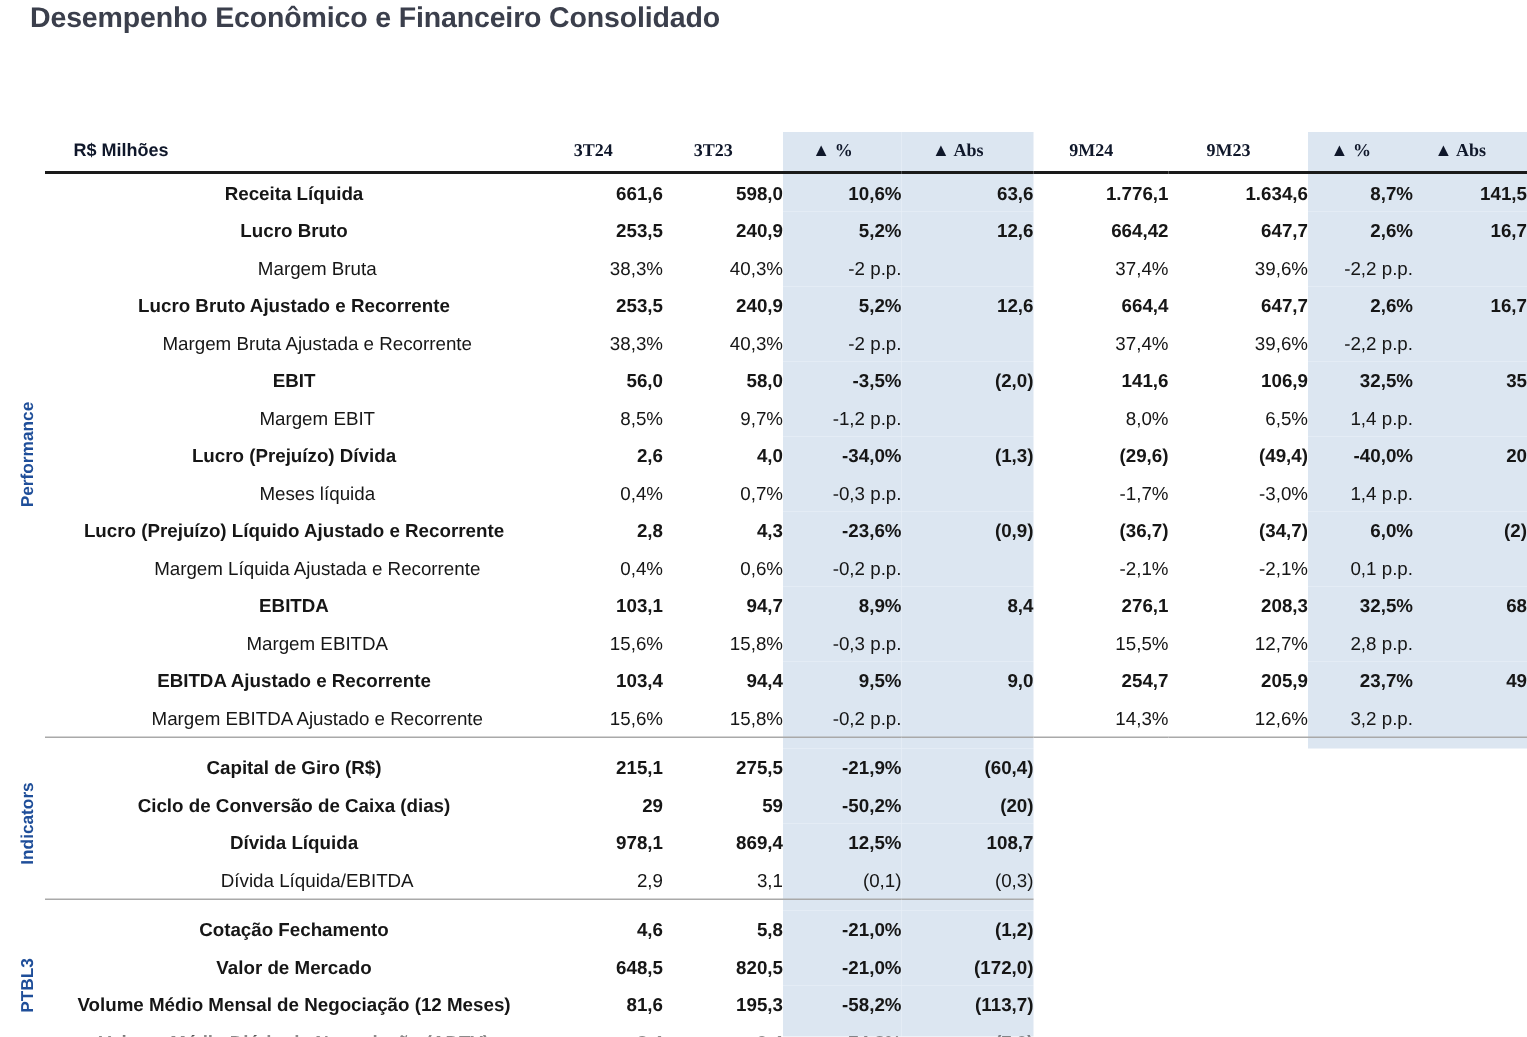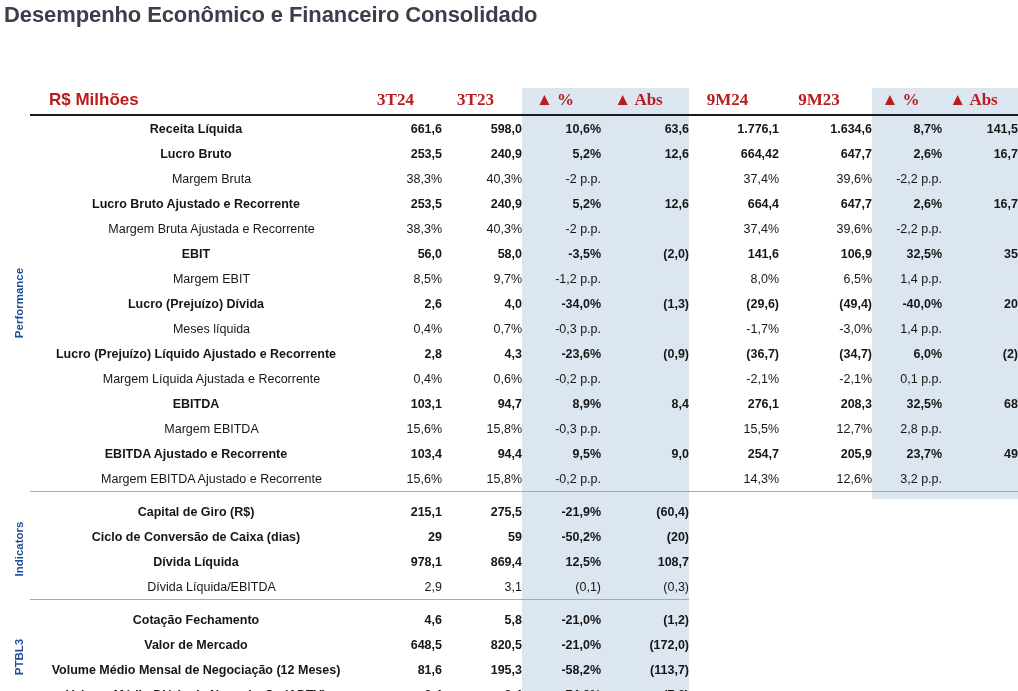--- a/index.html
+++ b/index.html
@@ -11,23 +11,23 @@
     width: 1018px;
     height: 691px;
     font-family: "Liberation Sans", sans-serif;
     color: #000000;
     overflow: hidden;
     position: relative;
   }
 
   #page-title {
     position: absolute;
-    left: 4px;
+    left: 20px;
     top: 2px;
-    font-size: 22px;
+    font-size: 19px;
     font-weight: bold;
     color: #3b3f4c;
     letter-spacing: -0.1px;
     white-space: nowrap;
   }
 
   
   #fin-table {
     position: absolute;
     left: 0px;
@@ -57,23 +57,23 @@
   table.fin td, table.fin th {
     padding: 0;
     font-size: 12.5px;
     height: 25px;
     vertical-align: middle;
     white-space: nowrap;
   }
 
   
   tr.hdr th {
-    color: #b91c1c;
+    color: #0f172a;
     font-weight: bold;
-    font-size: 17px;
+    font-size: 12px;
     height: 24px;
     padding-bottom: 2px;
     border-bottom: 2px solid #1a1a1a;
   }
   tr.hdr th.h-label { text-align: left; padding-left: 19px; }
   tr.hdr th.h-num   { text-align: center; padding-right: 13px; font-family: Liberation Serif, serif; }
   tr.hdr th.h-side  { border-bottom: none; }
   tr.hdr th.shade   { background: #dce6f1; }
 
   

